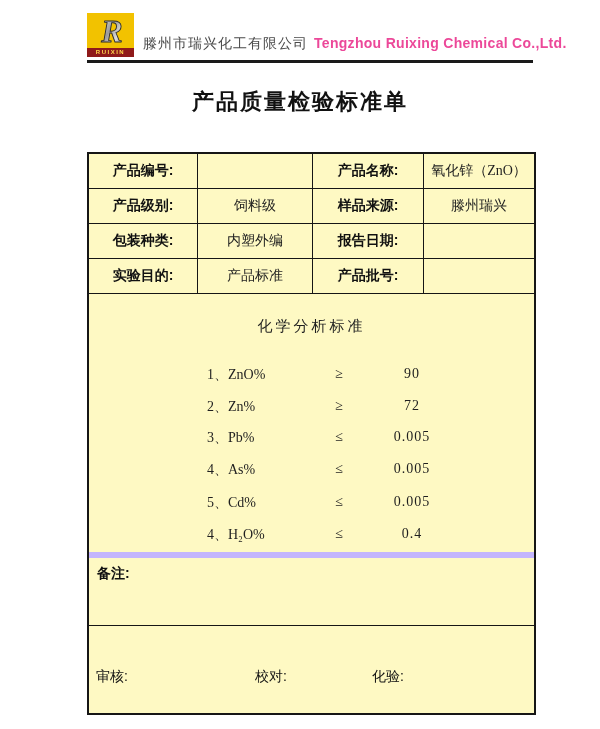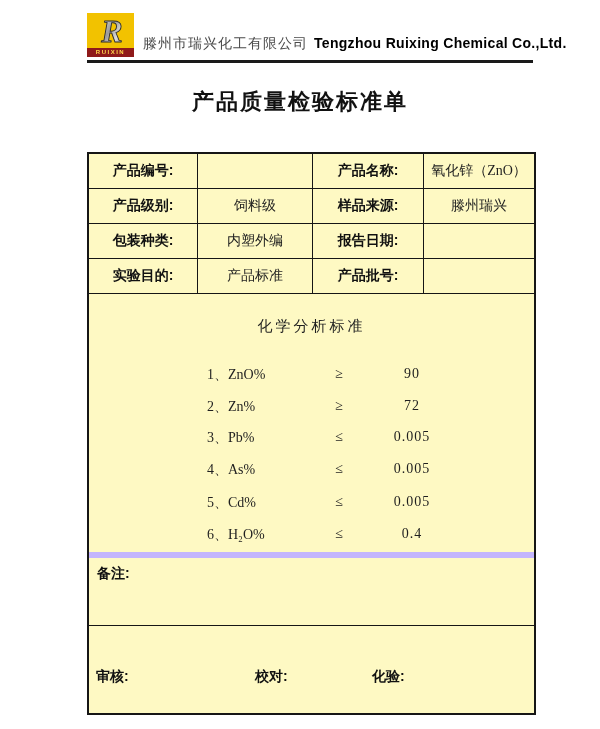--- a/index.html
+++ b/index.html
@@ -58,21 +58,21 @@
   .company-cn {
     font-family: "Liberation Serif", serif;
     font-size: 14px;
     color: #4a4a4a;
     letter-spacing: 1px;
   }
   .company-en {
     font-family: "Liberation Sans", sans-serif;
     font-size: 14px;
     font-weight: bold;
-    color: #000000;
+    color: #ec4899;
     letter-spacing: 0.3px;
     margin-left: 6px;
   }
   .header-rule {
     position: absolute;
     left: 87px;
     top: 60px;
     width: 446px;
     height: 3px;
     background: #1a1a1a;
@@ -175,21 +175,21 @@
 
   .signoff-row {
     position: relative;
     height: 86px;
   }
   .signoff-label {
     position: absolute;
     top: 42px;
     font-family: "Liberation Sans", sans-serif;
     font-size: 14px;
-    font-weight: bold;
+    font-weight: normal;
     color: #111111;
     white-space: nowrap;
   }
   .signoff-review    { left: 7px; }
   .signoff-proofread { left: 166px; }
   .signoff-assay     { left: 283px; }
 </style>
 </head>
 <body>
 
@@ -266,21 +266,21 @@
         <span class="name">4、As%</span>
         <span class="op">≤</span>
         <span class="val">0.005</span>
       </div>
       <div class="chem-item ci-4">
         <span class="name">5、Cd%</span>
         <span class="op">≤</span>
         <span class="val">0.005</span>
       </div>
       <div class="chem-item ci-5">
-        <span class="name">6、H₂O%</span>
+        <span class="name">4、H₂O%</span>
         <span class="op">≤</span>
         <span class="val">0.4</span>
       </div>
     </div>
 
     <div class="remark-row">
       <span class="remark-label">备注:</span>
     </div>
 
     <div class="signoff-row">

